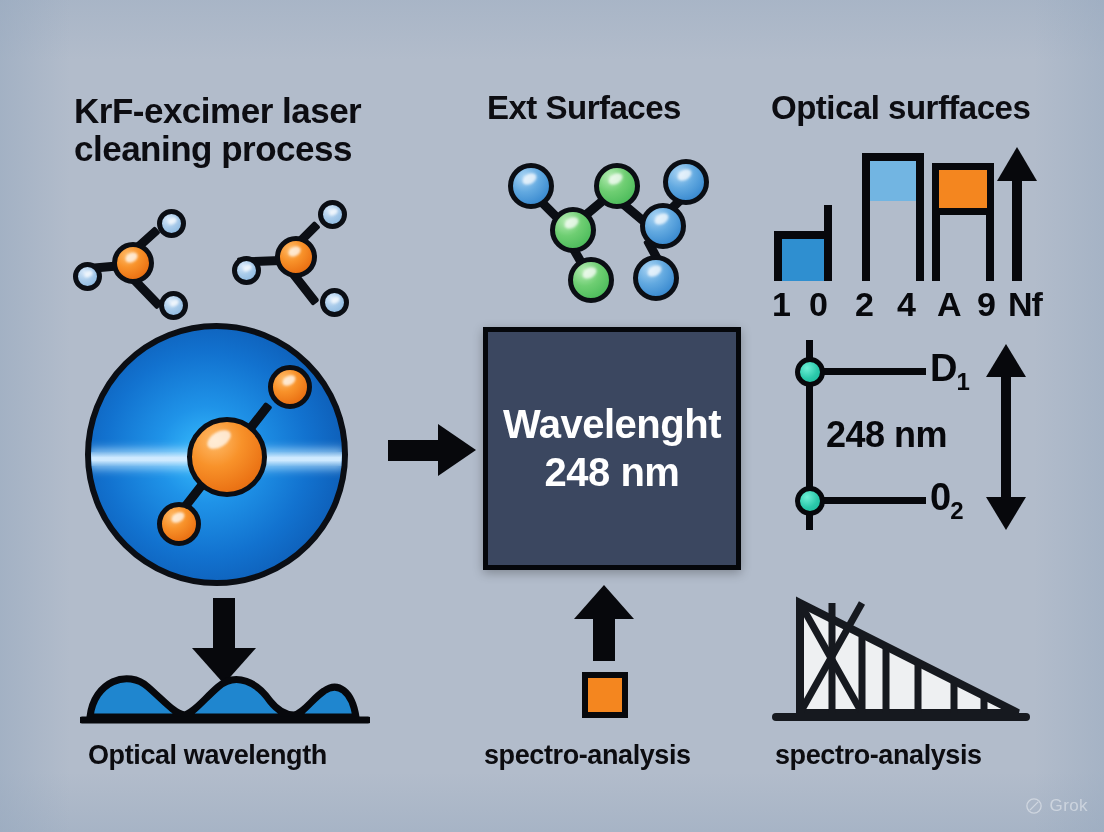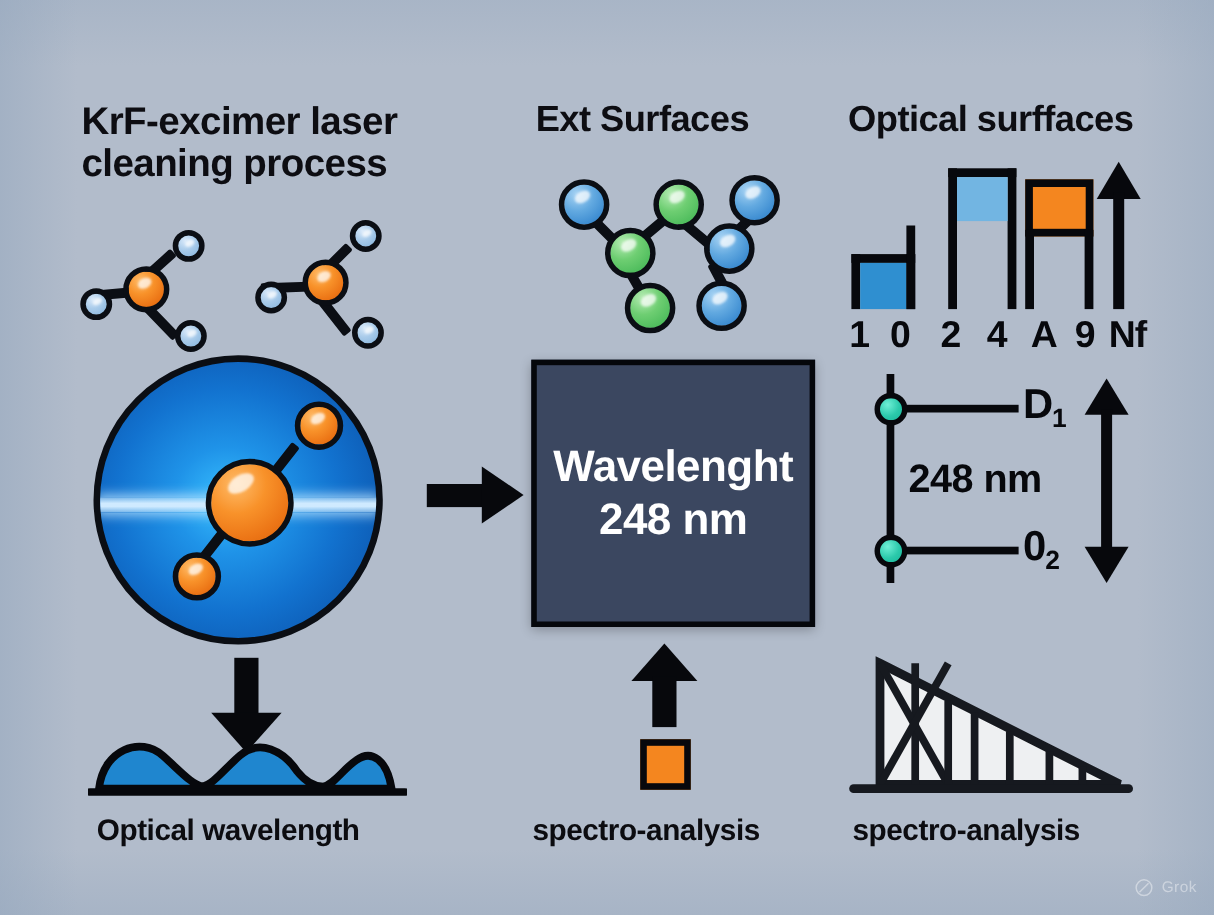--- a/index.html
+++ b/index.html
@@ -171,24 +171,24 @@
     color: #07080c;
     letter-spacing: -0.5px;
     white-space: nowrap;
   }
 
   
   #watermark {
     position: absolute;
     right: 16px; bottom: 16px;
     display: flex;
-    align-items: flex-start;
+    align-items: center;
     gap: 7px;
     color: rgba(255,255,255,0.42);
-    font-size: 14px;
+    font-size: 17px;
     letter-spacing: 0.4px;
     z-index: 70;
     pointer-events: none;
   }
 </style>
 </head>
 <body>
 
 <div id="stage">
 

